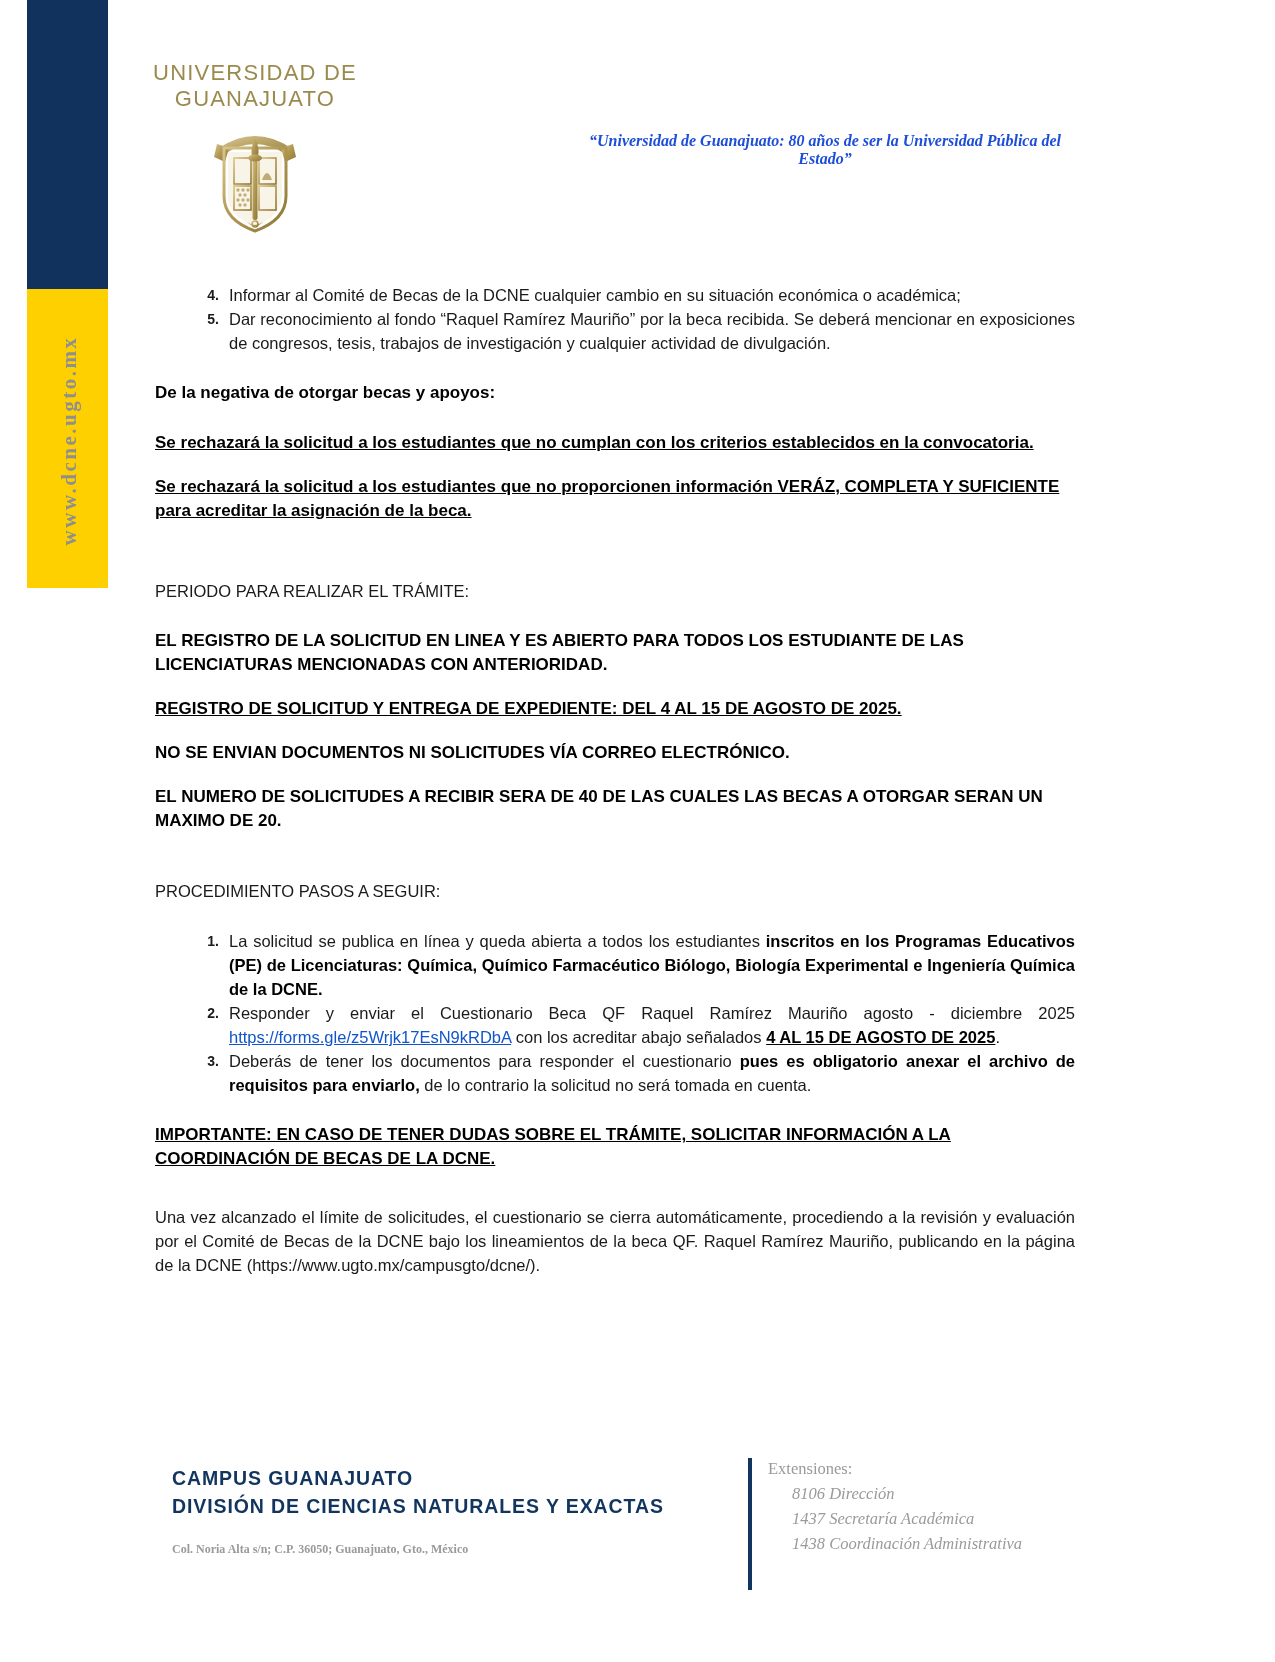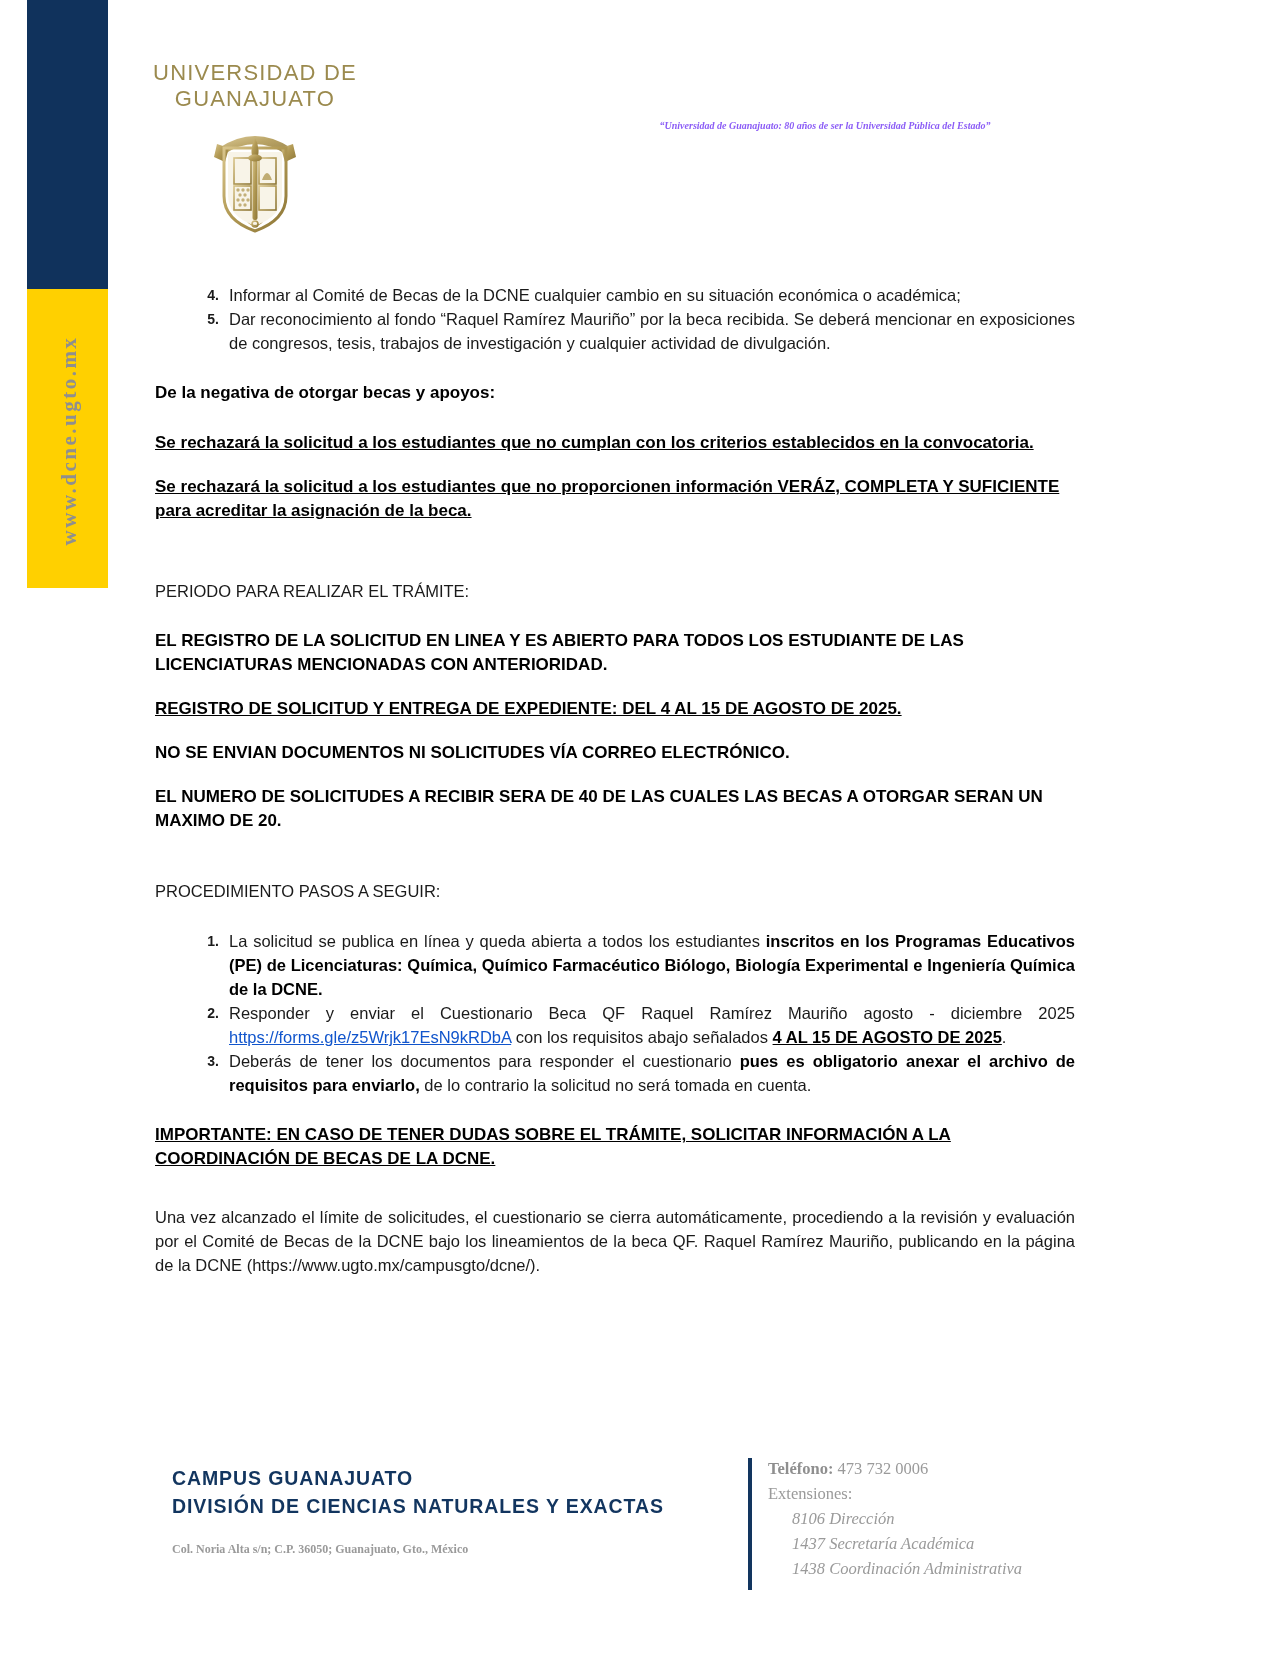--- a/index.html
+++ b/index.html
@@ -76,27 +76,27 @@
     margin: 6px auto 0;
     width: 92px;
     height: 118px;
     position: relative;
   }
   .crest svg { display:block; }
 
   .header-quote {
     position: absolute;
     left: 565px;
-    top: 120px;
+    top: 132px;
     width: 520px;
     font-family: "Liberation Serif", serif;
     font-style: italic;
     font-weight: bold;
-    font-size: 10px;
-    color: #8b5cf6;
+    font-size: 16px;
+    color: #1d4ed8;
     text-align: center;
   }
 
   
   .body-wrap {
     position: absolute;
     left: 155px;
     top: 283px;
     width: 920px;
   }
@@ -309,21 +309,21 @@
     <div class="caps-plain">PROCEDIMIENTO PASOS A SEGUIR:</div>
 
     <div class="sp-26"></div>
     <ol class="num txt">
       <li>
         <span class="mk">1.</span>
         <span>La solicitud se publica en línea y queda abierta a todos los estudiantes </span><span class="b">inscritos en los Programas Educativos (PE) de Licenciaturas: Química, Químico Farmacéutico Biólogo, Biología Experimental e Ingeniería Química de la DCNE.</span>
       </li>
       <li>
         <span class="mk">2.</span>
-        <span>Responder y enviar el Cuestionario Beca QF Raquel Ramírez Mauriño agosto - diciembre 2025 </span><a class="link" href="#">https://forms.gle/z5Wrjk17EsN9kRDbA</a><span> con los requisitos abajo señalados </span><span class="bu">4 AL 15 DE AGOSTO DE 2025</span><span>.</span>
+        <span>Responder y enviar el Cuestionario Beca QF Raquel Ramírez Mauriño agosto - diciembre 2025 </span><a class="link" href="#">https://forms.gle/z5Wrjk17EsN9kRDbA</a><span> con los acreditar abajo señalados </span><span class="bu">4 AL 15 DE AGOSTO DE 2025</span><span>.</span>
       </li>
       <li>
         <span class="mk">3.</span>
         <span>Deberás de tener los documentos para responder el cuestionario </span><span class="b">pues es obligatorio anexar el archivo de requisitos para enviarlo,</span><span> de lo contrario la solicitud no será tomada en cuenta.</span>
       </li>
     </ol>
 
     <div class="sp-26"></div>
     <div class="head-line u">IMPORTANTE: EN CASO DE TENER DUDAS SOBRE EL TRÁMITE, SOLICITAR INFORMACIÓN A LA COORDINACIÓN DE BECAS DE LA DCNE.</div>
 
@@ -332,24 +332,20 @@
   </div>
 
   <div class="footer">
     <div class="footer-left">
       <div class="footer-title">CAMPUS GUANAJUATO</div>
       <div class="footer-title">DIVISIÓN DE CIENCIAS NATURALES Y EXACTAS</div>
       <div class="footer-addr">Col. Noria Alta s/n; C.P. 36050; Guanajuato, Gto., México</div>
     </div>
     <div class="footer-divider"></div>
     <div class="footer-right">
-      <div>
-        <span class="ph-label">Teléfono:</span>
-        <span>473 732 0006</span>
-      </div>
       <div>Extensiones:</div>
       <div class="ext-item">8106 Dirección</div>
       <div class="ext-item">1437 Secretaría Académica</div>
       <div class="ext-item">1438 Coordinación Administrativa</div>
     </div>
   </div>
 
 </div>
 
 </body></html>

